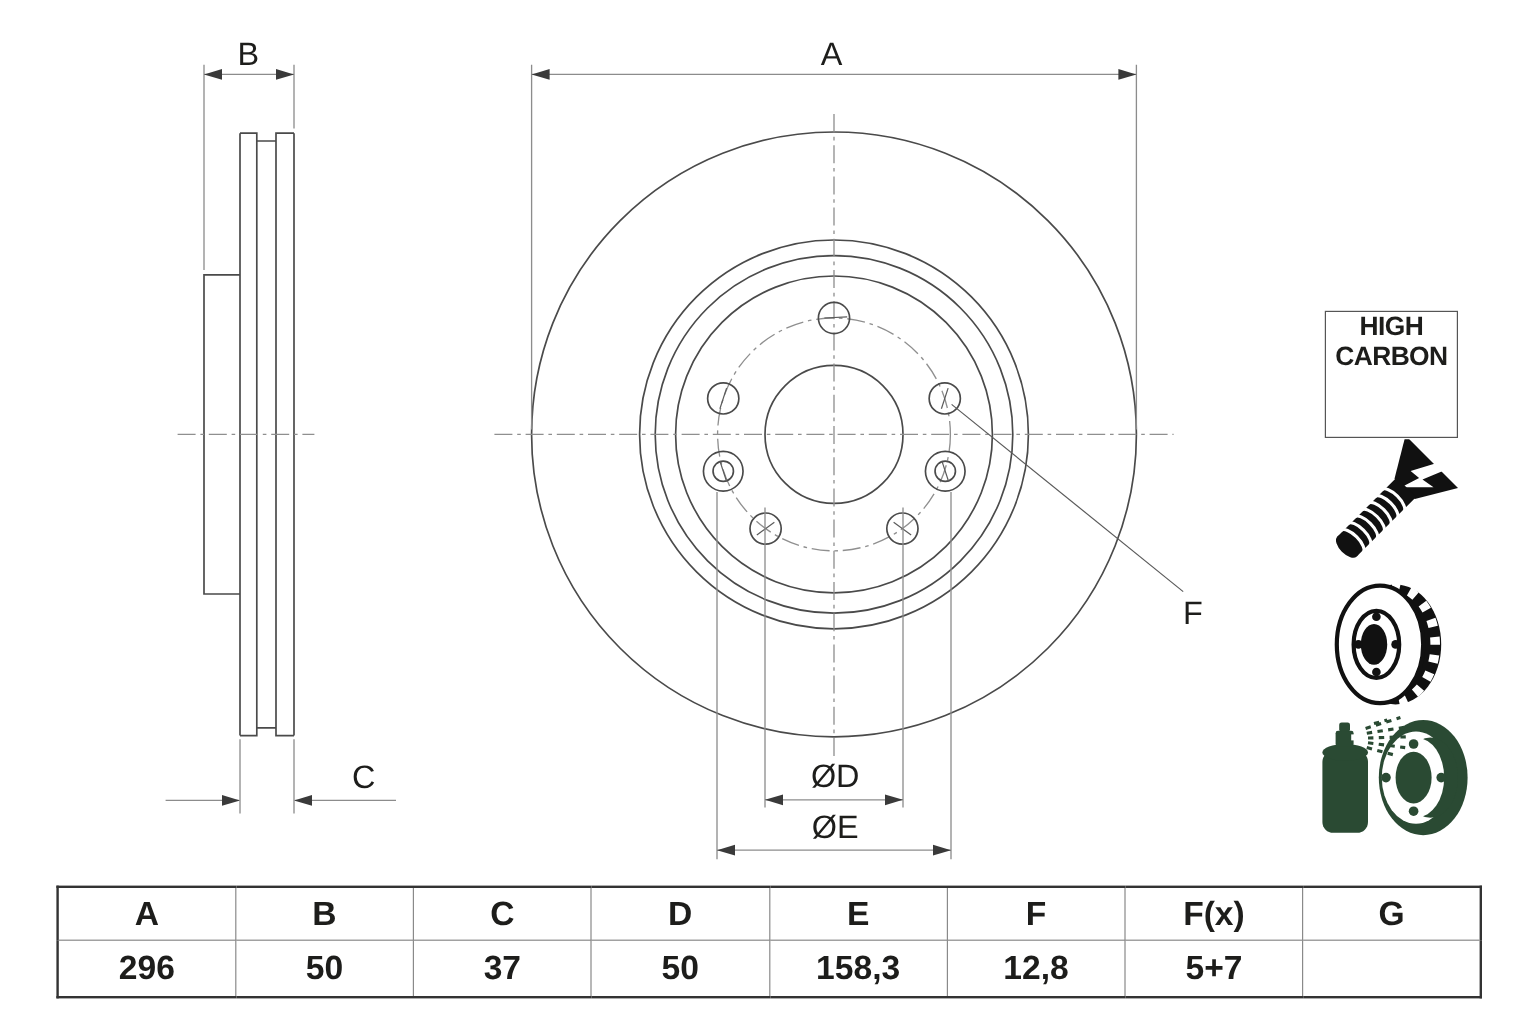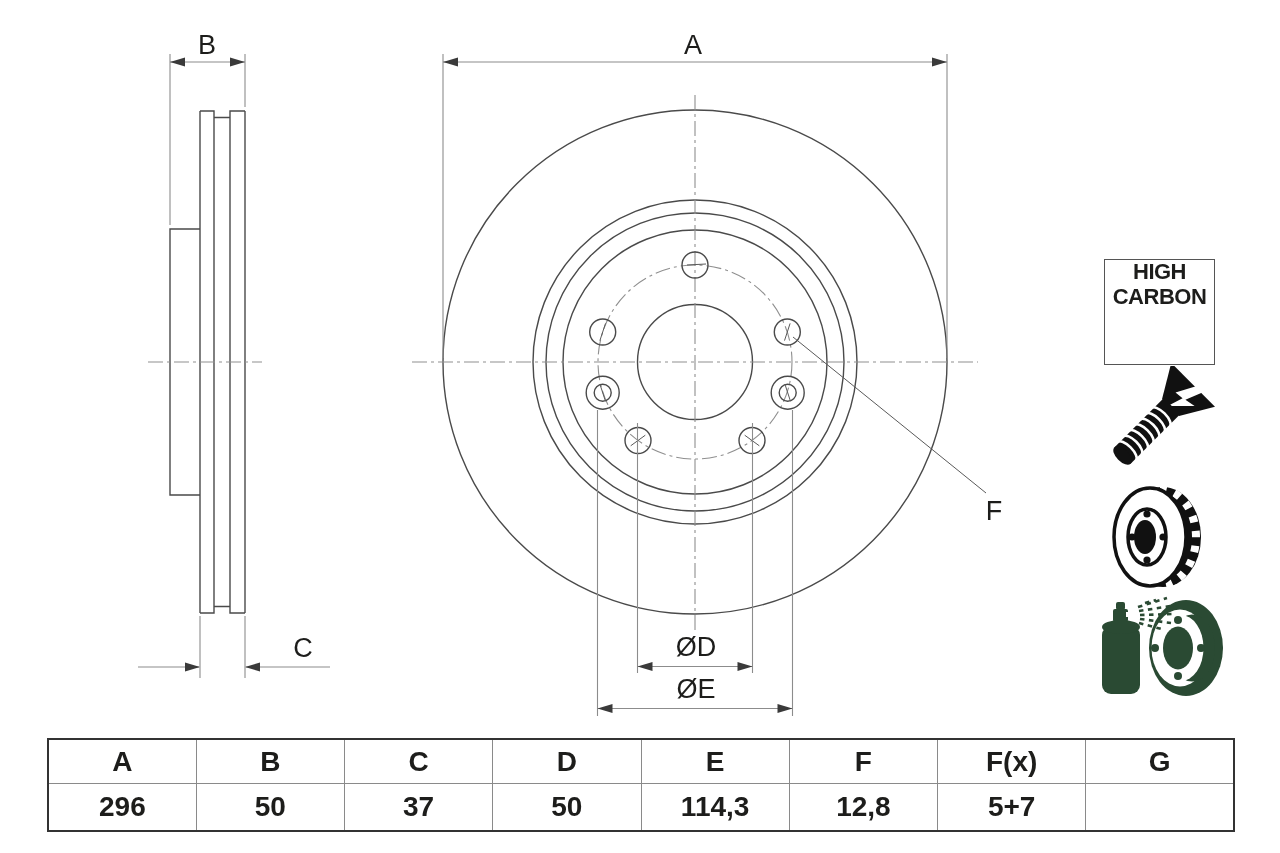--- a/index.html
+++ b/index.html
@@ -225,21 +225,21 @@
       <th>E</th>
       <th>F</th>
       <th>F(x)</th>
       <th>G</th>
     </tr>
     <tr>
       <td>296</td>
       <td>50</td>
       <td>37</td>
       <td>50</td>
-      <td>114,3</td>
+      <td>158,3</td>
       <td>12,8</td>
       <td>5+7</td>
       <td></td>
     </tr>
   </tbody>
     </table>
 
 </div>
 
 </body></html>

